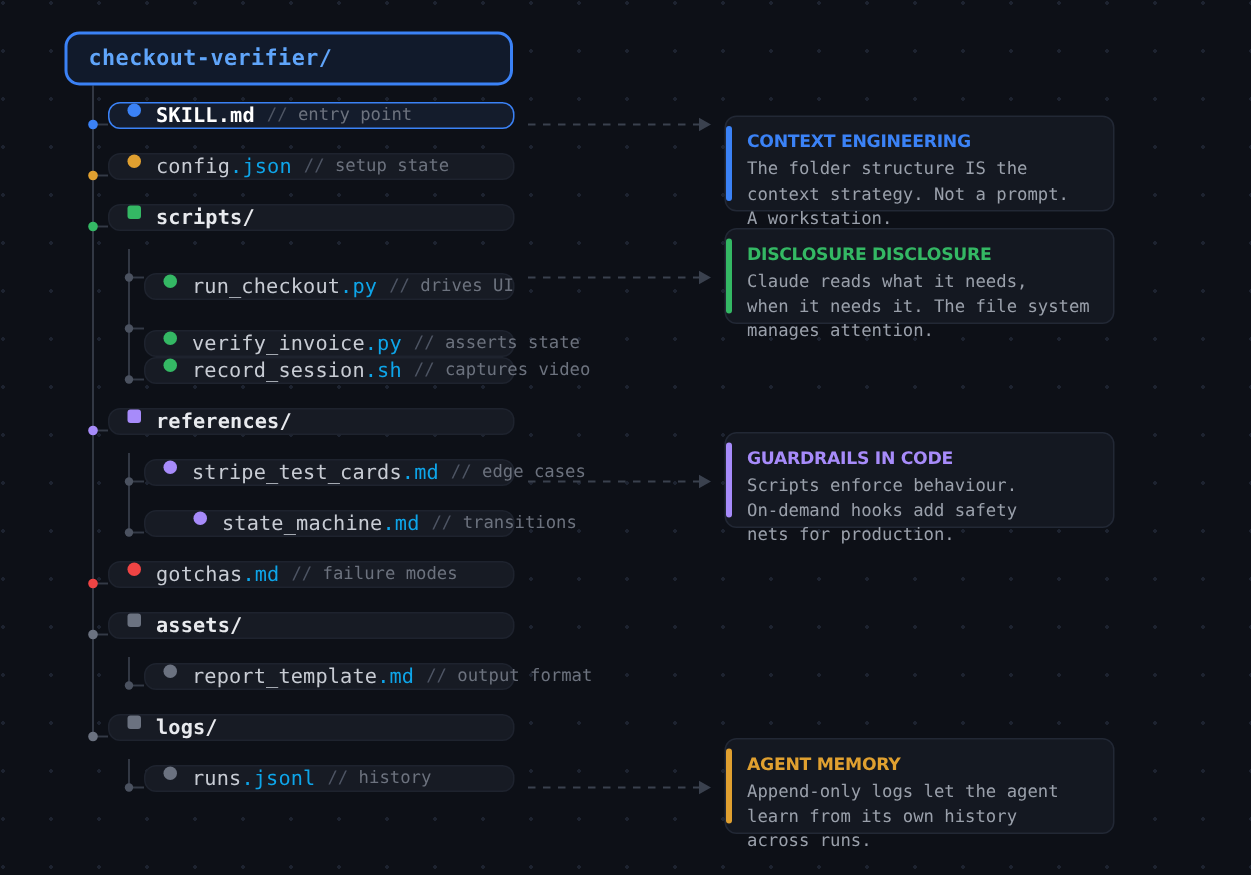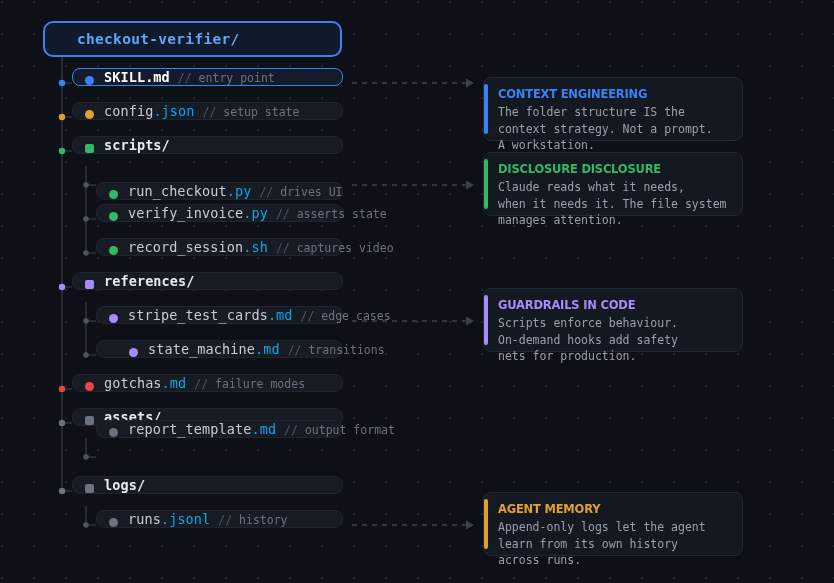--- a/index.html
+++ b/index.html
@@ -24,38 +24,38 @@
 
   
   .root-node {
     position: absolute;
     left: 43px; top: 21px;
     width: 299px; height: 36px;
     border: 2px solid #3b82f6;
     border-radius: 10px;
     background: #111a2b;
     display: flex; align-items: center;
-    padding-left: 32px;
+    padding-left: 14px;
   }
   .root-label {
     font-size: 14.5px;
     font-weight: bold;
     color: #60a5fa;
     letter-spacing: .3px;
   }
 
   
   .row {
     position: absolute;
     height: 18px;
     border-radius: 8px;
     background: #171b24;
     border: 1px solid #1e232e;
     display: flex;
-    align-items: flex-end;
+    align-items: flex-start;
     padding-left: 12px;
     white-space: nowrap;
   }
   .row.depth0 { left: 72px; width: 271px; }
   .row.depth1 { left: 96px; width: 247px; }
 
   .row.active {
     border: 1.5px solid #3b82f6;
     background: #141c2c;
   }
@@ -182,21 +182,21 @@
       </div>
       <div class="row depth0 folder" style="top: 136px;">
         <span class="marker square" style="background: rgb(52, 184, 100);"></span>
         <span class="fname">scripts/</span>
       </div>
       <div class="row depth1" style="top: 182px;">
         <span class="marker" style="background: rgb(52, 184, 100);"></span>
         <span class="fname">run_checkout<span class="ext">.py</span></span>
         <span class="comment"><span class="slashes">// </span>drives UI</span>
       </div>
-      <div class="row depth1" style="top: 204px;">
+      <div class="row depth1" style="top: 220px;">
         <span class="marker" style="background: rgb(52, 184, 100);"></span>
         <span class="fname">verify_invoice<span class="ext">.py</span></span>
         <span class="comment"><span class="slashes">// </span>asserts state</span>
       </div>
       <div class="row depth1" style="top: 238px;">
         <span class="marker" style="background: rgb(52, 184, 100);"></span>
         <span class="fname">record_session<span class="ext">.sh</span></span>
         <span class="comment"><span class="slashes">// </span>captures video</span>
       </div>
       <div class="row depth0 folder" style="top: 272px;">
@@ -215,21 +215,21 @@
       </div>
       <div class="row depth0" style="top: 374px;">
         <span class="marker" style="background: rgb(239, 68, 68);"></span>
         <span class="fname">gotchas<span class="ext">.md</span></span>
         <span class="comment"><span class="slashes">// </span>failure modes</span>
       </div>
       <div class="row depth0 folder" style="top: 408px;">
         <span class="marker square" style="background: rgb(107, 114, 128);"></span>
         <span class="fname">assets/</span>
       </div>
-      <div class="row depth1" style="top: 420px;">
+      <div class="row depth1" style="top: 442px;">
         <span class="marker" style="background: rgb(107, 114, 128);"></span>
         <span class="fname">report_template<span class="ext">.md</span></span>
         <span class="comment"><span class="slashes">// </span>output format</span>
       </div>
       <div class="row depth0 folder" style="top: 476px;">
         <span class="marker square" style="background: rgb(107, 114, 128);"></span>
         <span class="fname">logs/</span>
       </div>
       <div class="row depth1" style="top: 510px;">
         <span class="marker" style="background: rgb(107, 114, 128);"></span>

